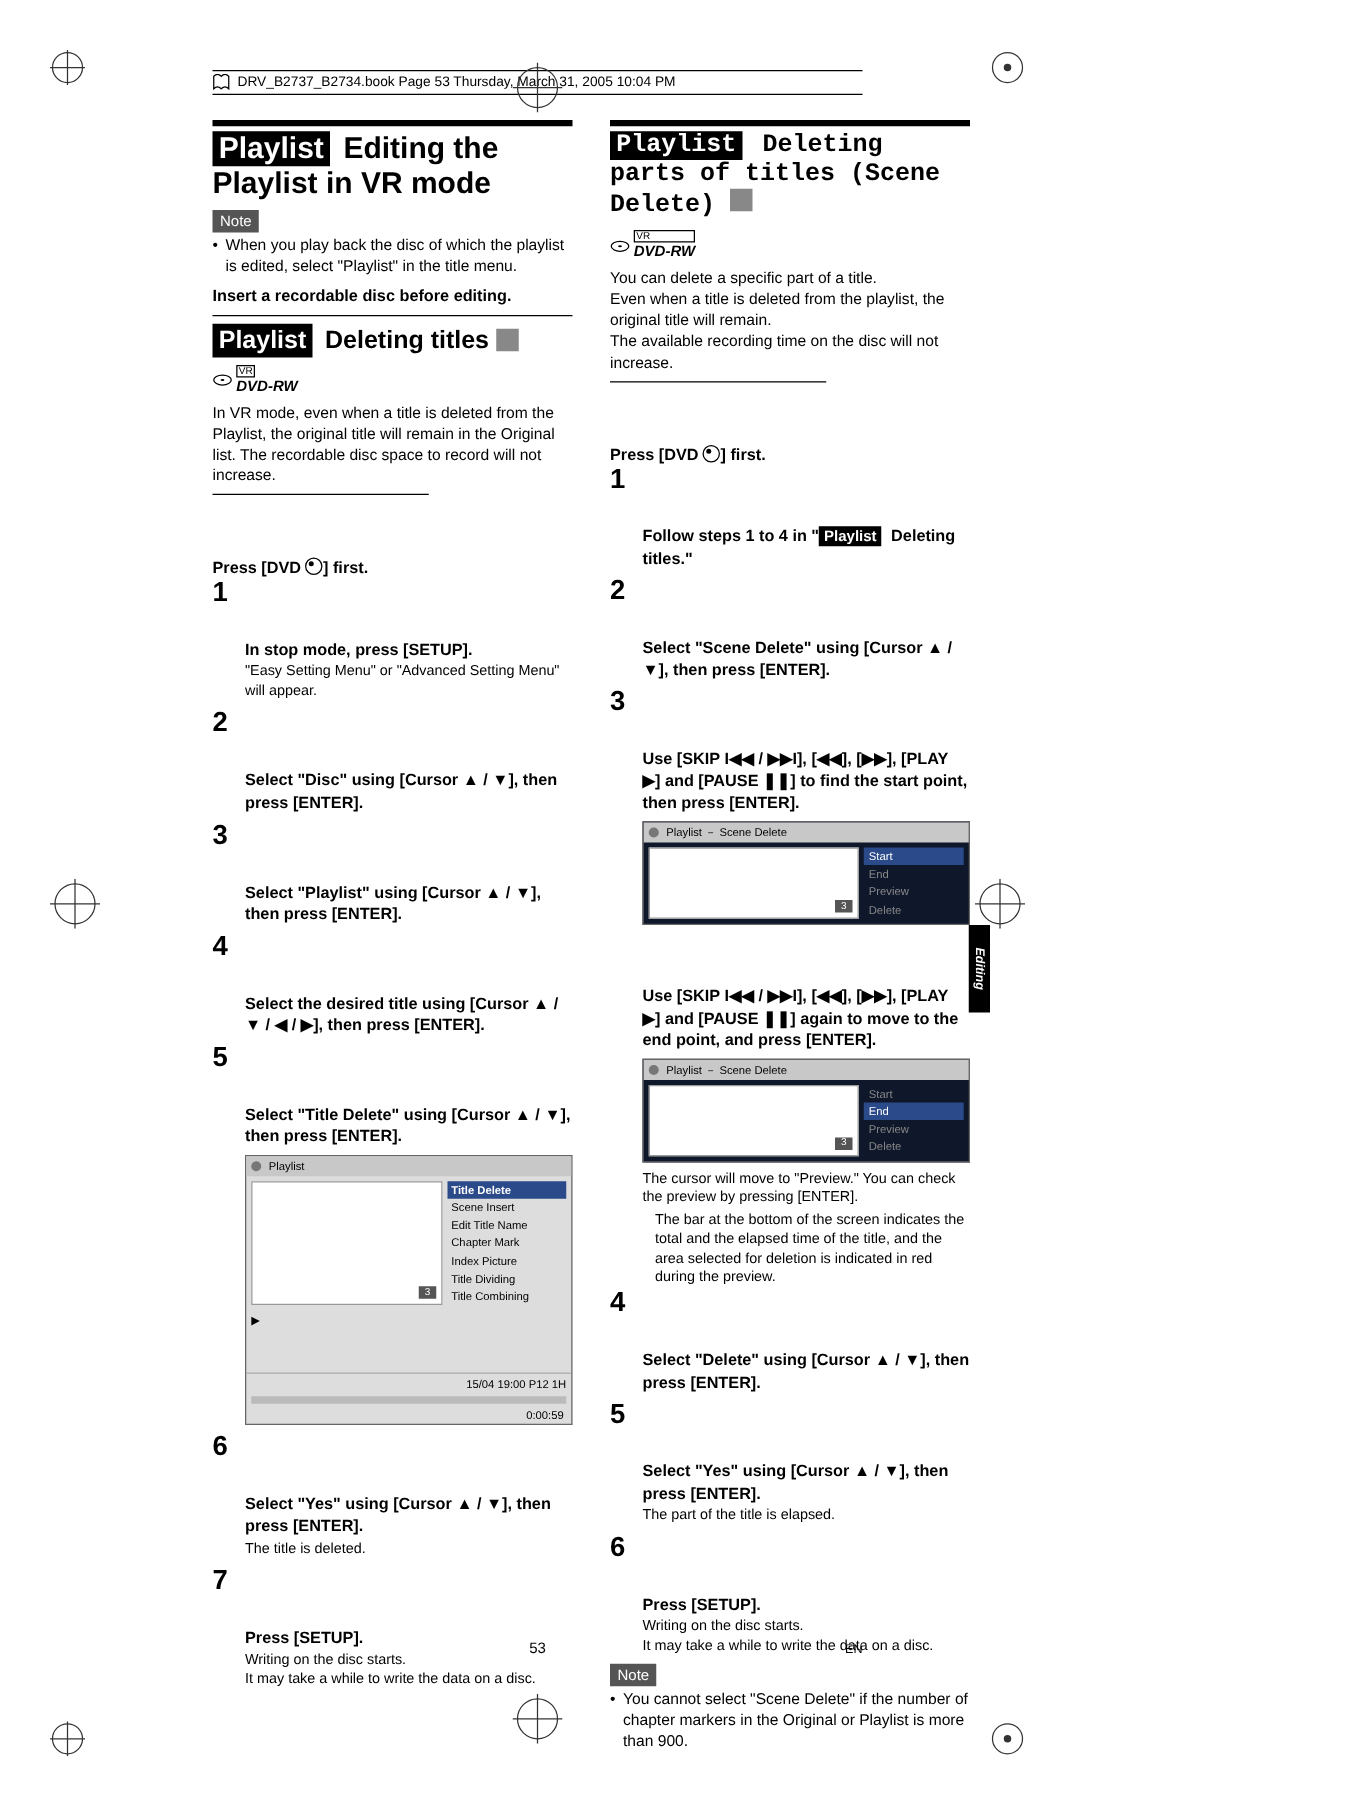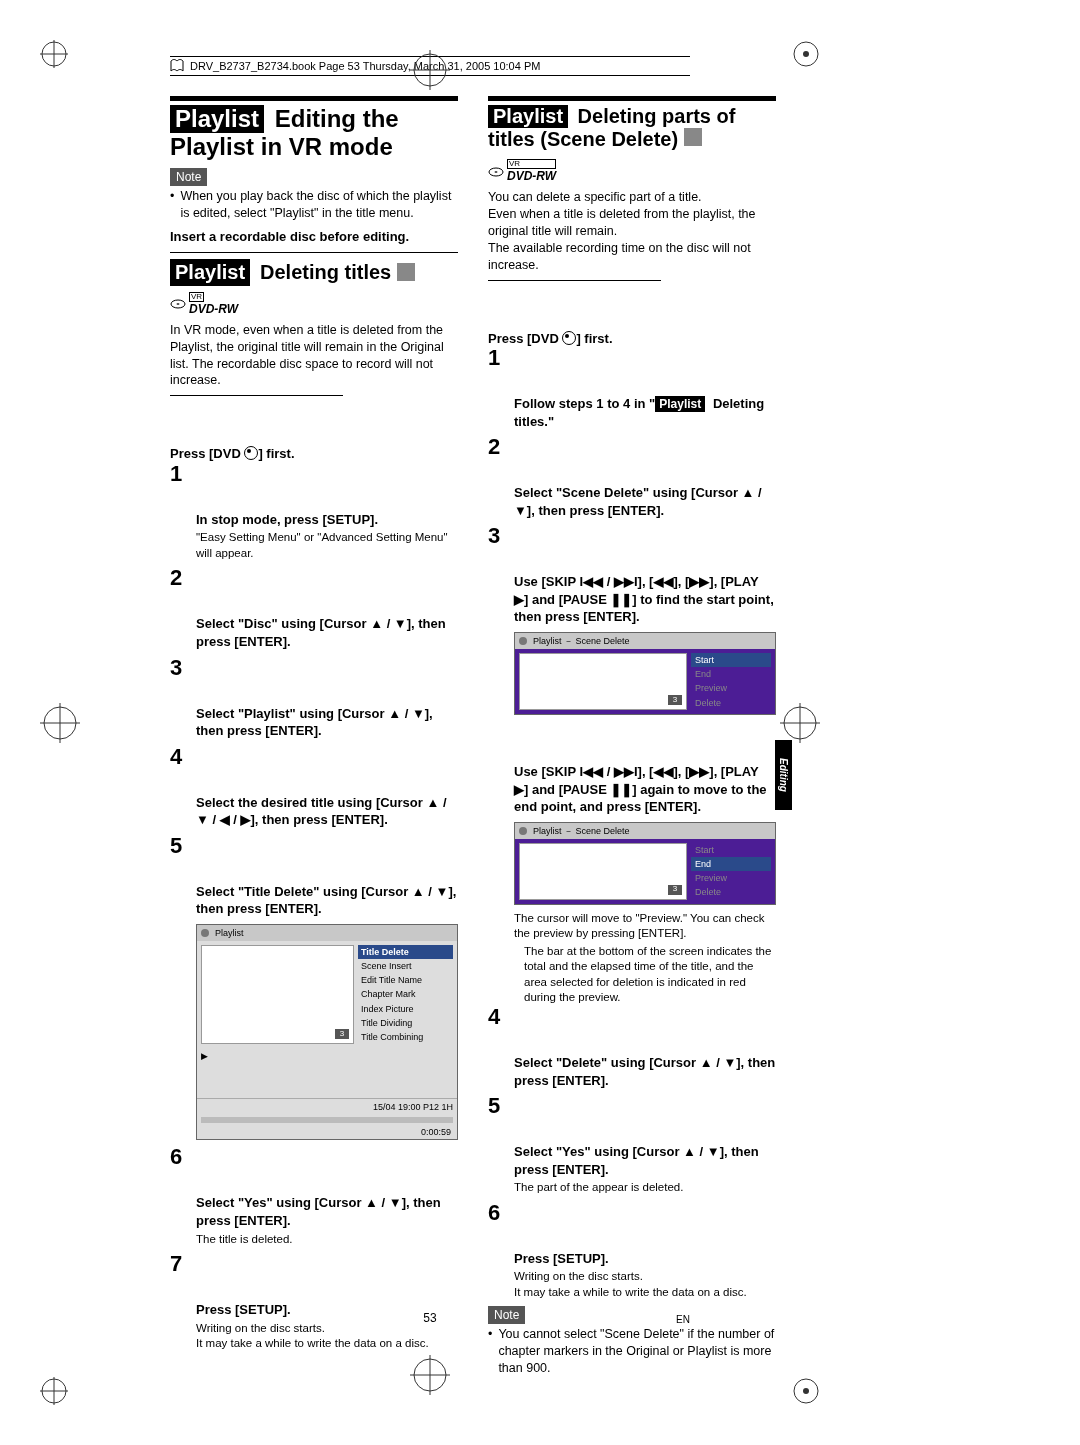--- a/index.html
+++ b/index.html
@@ -96,21 +96,21 @@
   .ui-title{background:#c8c8c8; padding:2px 4px; display:flex; gap:6px; align-items:center;}
   .ui-title .dot{width:8px;height:8px;border-radius:50%;background:#777;}
   .ui-body{display:flex;}
   .ui-preview{flex:1; background:#fff; min-height:80px; border:1px solid #999; margin:4px; position:relative;}
   .ui-preview .thumb{position:absolute; right:4px; bottom:4px; width:14px;height:10px; background:#555; color:#fff; font-size:8px; display:flex;align-items:center;justify-content:center;}
   .ui-menu{width:95px; margin:4px 4px 4px 0;}
   .ui-menu div{padding:1px 3px;}
   .ui-menu .sel{background:#2a4a8a; color:#fff;font-weight:bold;}
   .ui-foot{padding:2px 4px; display:flex; justify-content:flex-end; border-top:1px solid #aaa;margin-top:34px;}
   .ui-bar{height:6px;background:#bbb;margin:2px 4px;}
-  .small-ui { width:260px; margin:6px 0 6px 26px; border:1px solid #666; background:#4c1d95; font-size:9px;}
+  .small-ui { width:260px; margin:6px 0 6px 26px; border:1px solid #666; background:#0f172a; font-size:9px;}
   .small-ui .hdr{background:#c8c8c8;padding:2px 4px; display:flex;gap:6px;align-items:center;}
   .small-ui .row{display:flex;}
   .small-ui .prev{flex:1; background:#fff;min-height:55px;border:1px solid #999;margin:4px;position:relative;}
   .small-ui .list{width:80px;margin:4px 4px 4px 0;}
   .small-ui .list div{padding:1px 4px;color:#888;}
   .small-ui .list .on{background:#2a4a8a;color:#fff;}
   .side-tab{ position:absolute; right:68px; top:740px; background:#000; color:#fff;
     font-size:10px; font-style:italic; font-weight:bold;
     writing-mode:vertical-rl; padding:18px 3px;}
   .page-num{ position:absolute; bottom:120px; left:50%; transform:translateX(-50%); font-size:12px;}
@@ -277,21 +277,21 @@
               <div class="step-bold">Press [SETUP].</div>
               <div class="step-note" style="white-space:pre-line;">Writing on the disc starts.
 It may take a while to write the data on a disc.</div>
             </div>
           </li>
       </ol>
     </div>
 
     <div class="col">
       <div class="thick-rule"></div>
-      <h2 class="section-title" style="font-size:20px;">
+      <h2 class="section-title" style="font-size:20px;font-family:Liberation Mono, monospace;">
         <span class="tag">Playlist</span><span> Deleting parts of titles (Scene Delete) </span><span class="gray-sq"></span>
       </h2>
       <div class="dvd-rw">
         <svg class="disc" viewBox="0 0 16 16">
             <ellipse cx="8" cy="8" rx="7" ry="4" fill="none" stroke="#000"></ellipse>
             <ellipse cx="8" cy="8" rx="1.5" ry="0.8" fill="#000"></ellipse>
           </svg>
         <span style="display:flex;flex-direction:column;">
           <span class="vr">VR</span>
           <span class="txt">DVD-RW</span>
@@ -370,21 +370,21 @@
         <li>
             <span class="num">4</span>
             <div class="body">
               <div class="step-bold">Select "Delete" using [Cursor ▲ / ▼], then press [ENTER].</div>
             </div>
           </li>
         <li>
             <span class="num">5</span>
             <div class="body">
               <div class="step-bold">Select "Yes" using [Cursor ▲ / ▼], then press [ENTER].</div>
-              <div class="step-note">The part of the appear is deleted.</div>
+              <div class="step-note">The part of the title is elapsed.</div>
             </div>
           </li>
         <li>
             <span class="num">6</span>
             <div class="body">
               <div class="step-bold">Press [SETUP].</div>
               <div class="step-note" style="white-space:pre-line;">Writing on the disc starts.
 It may take a while to write the data on a disc.</div>
             </div>
           </li>

